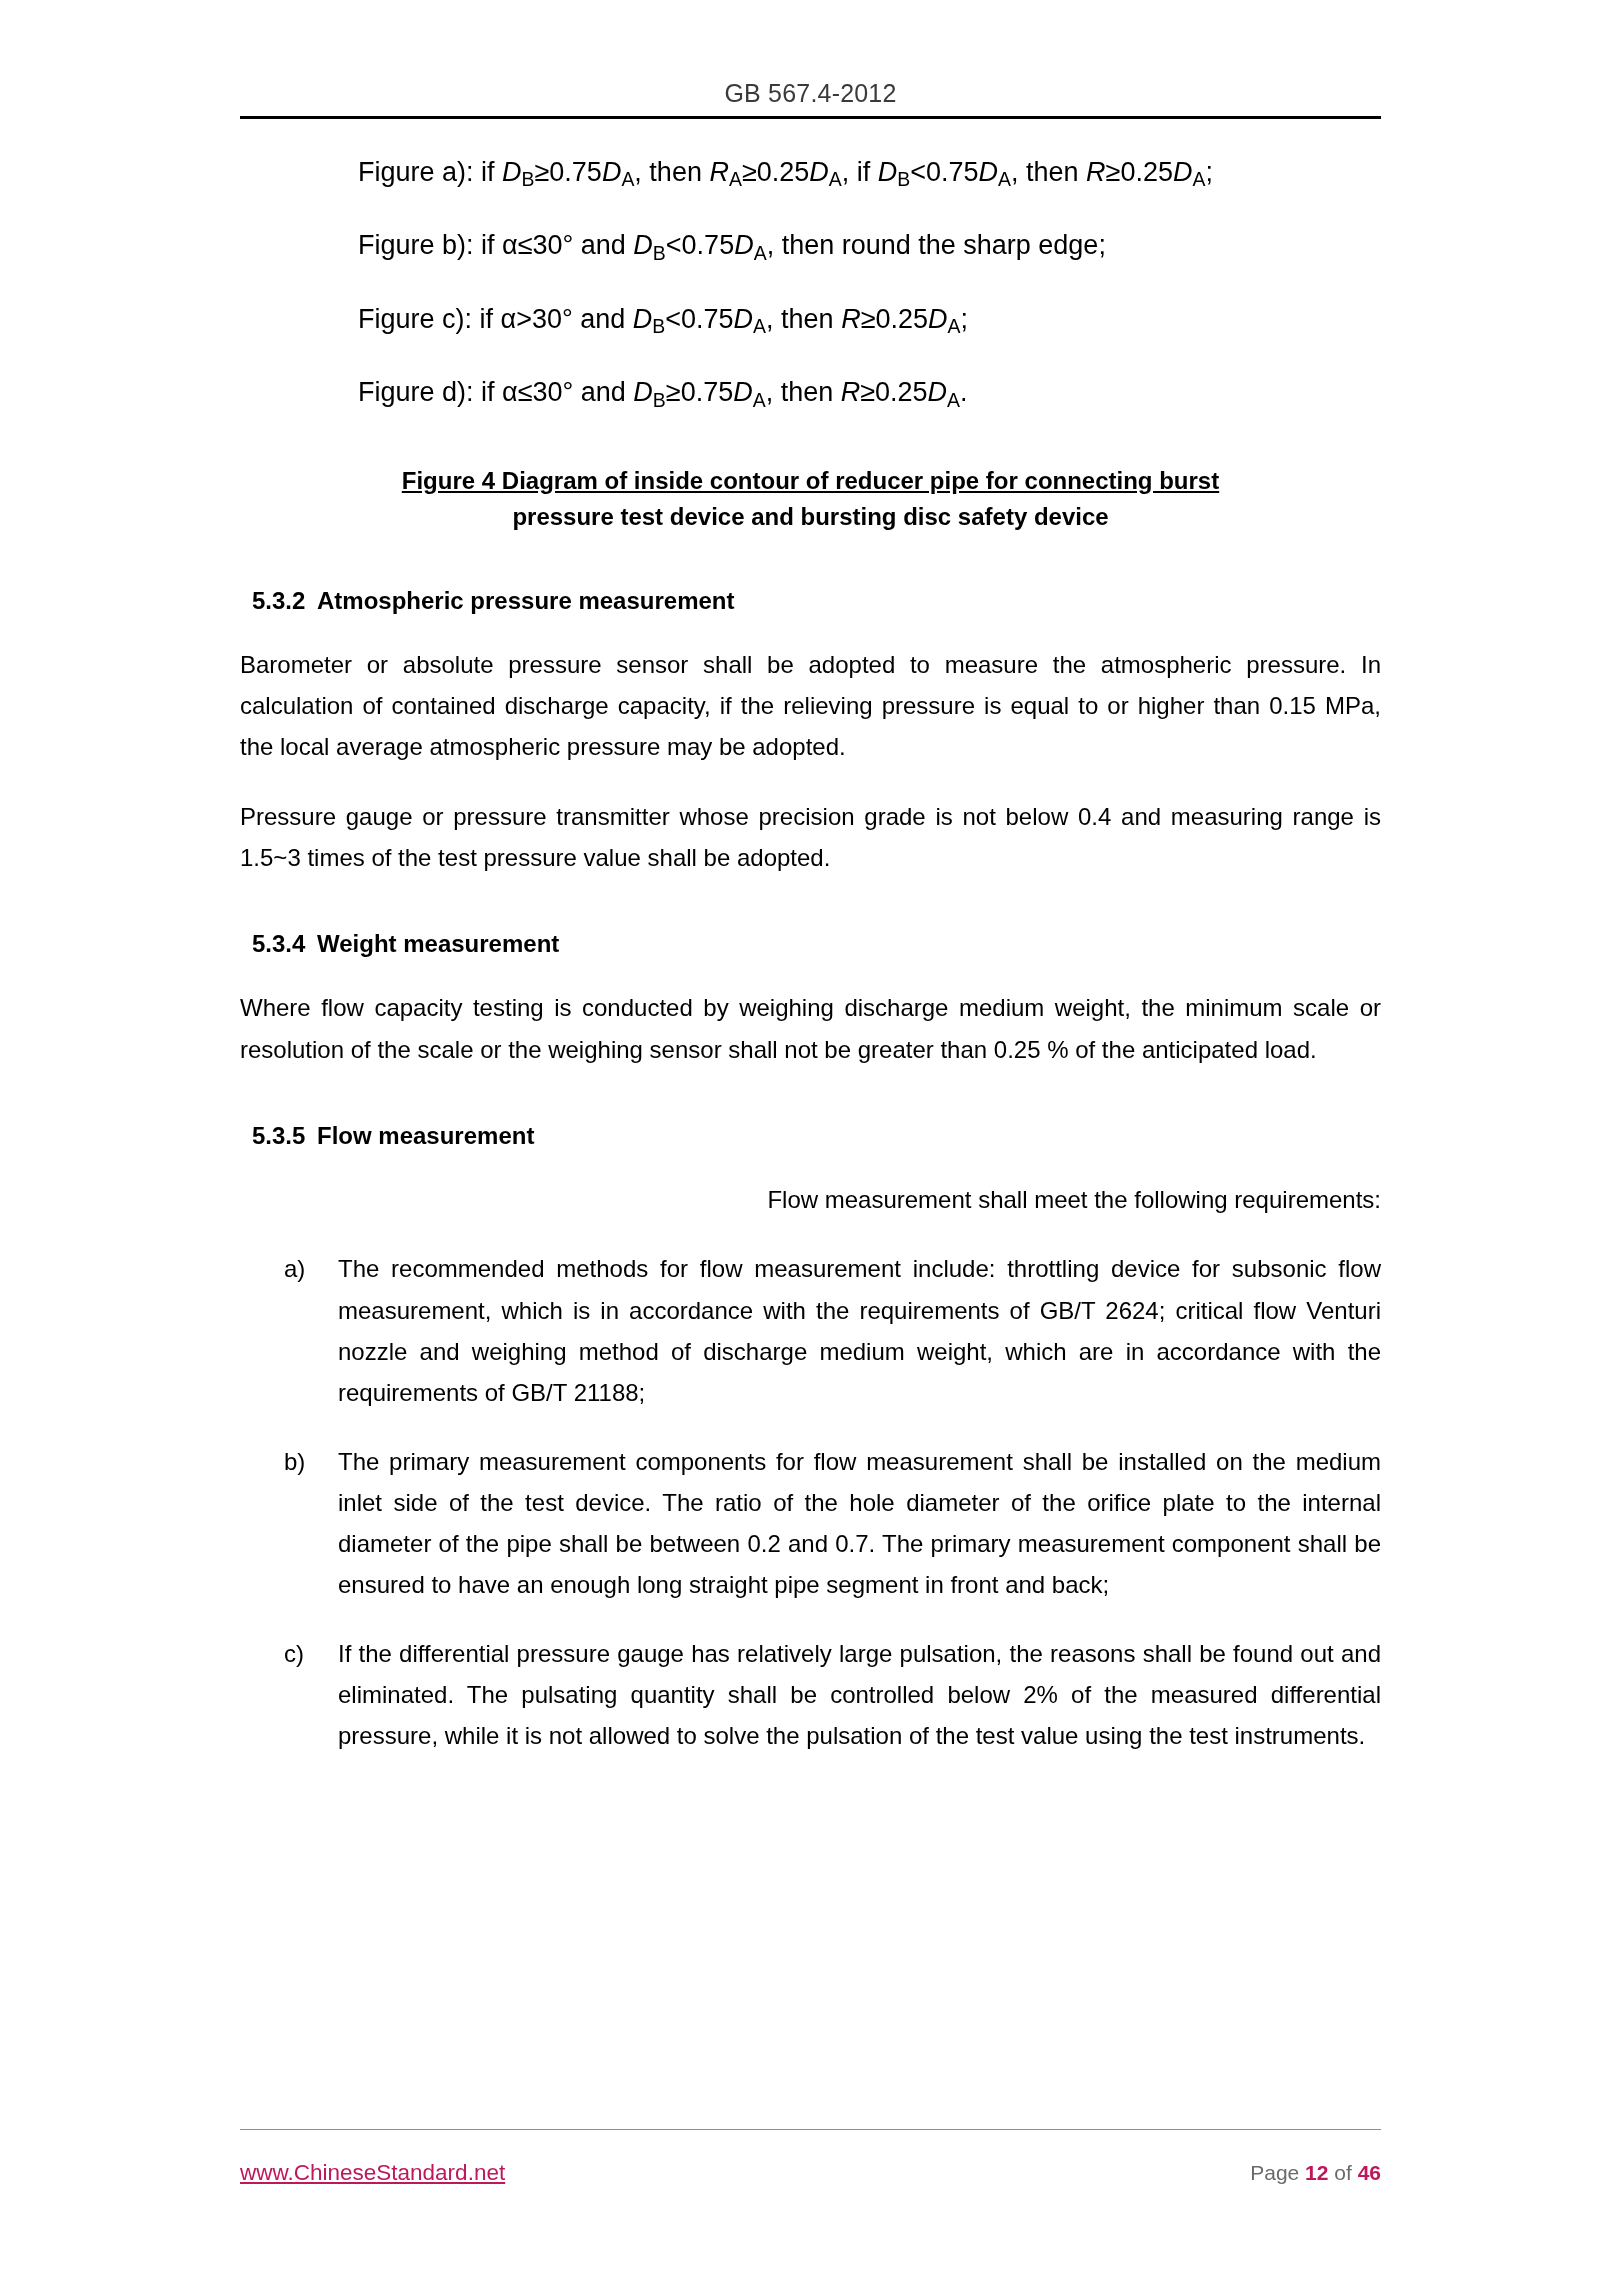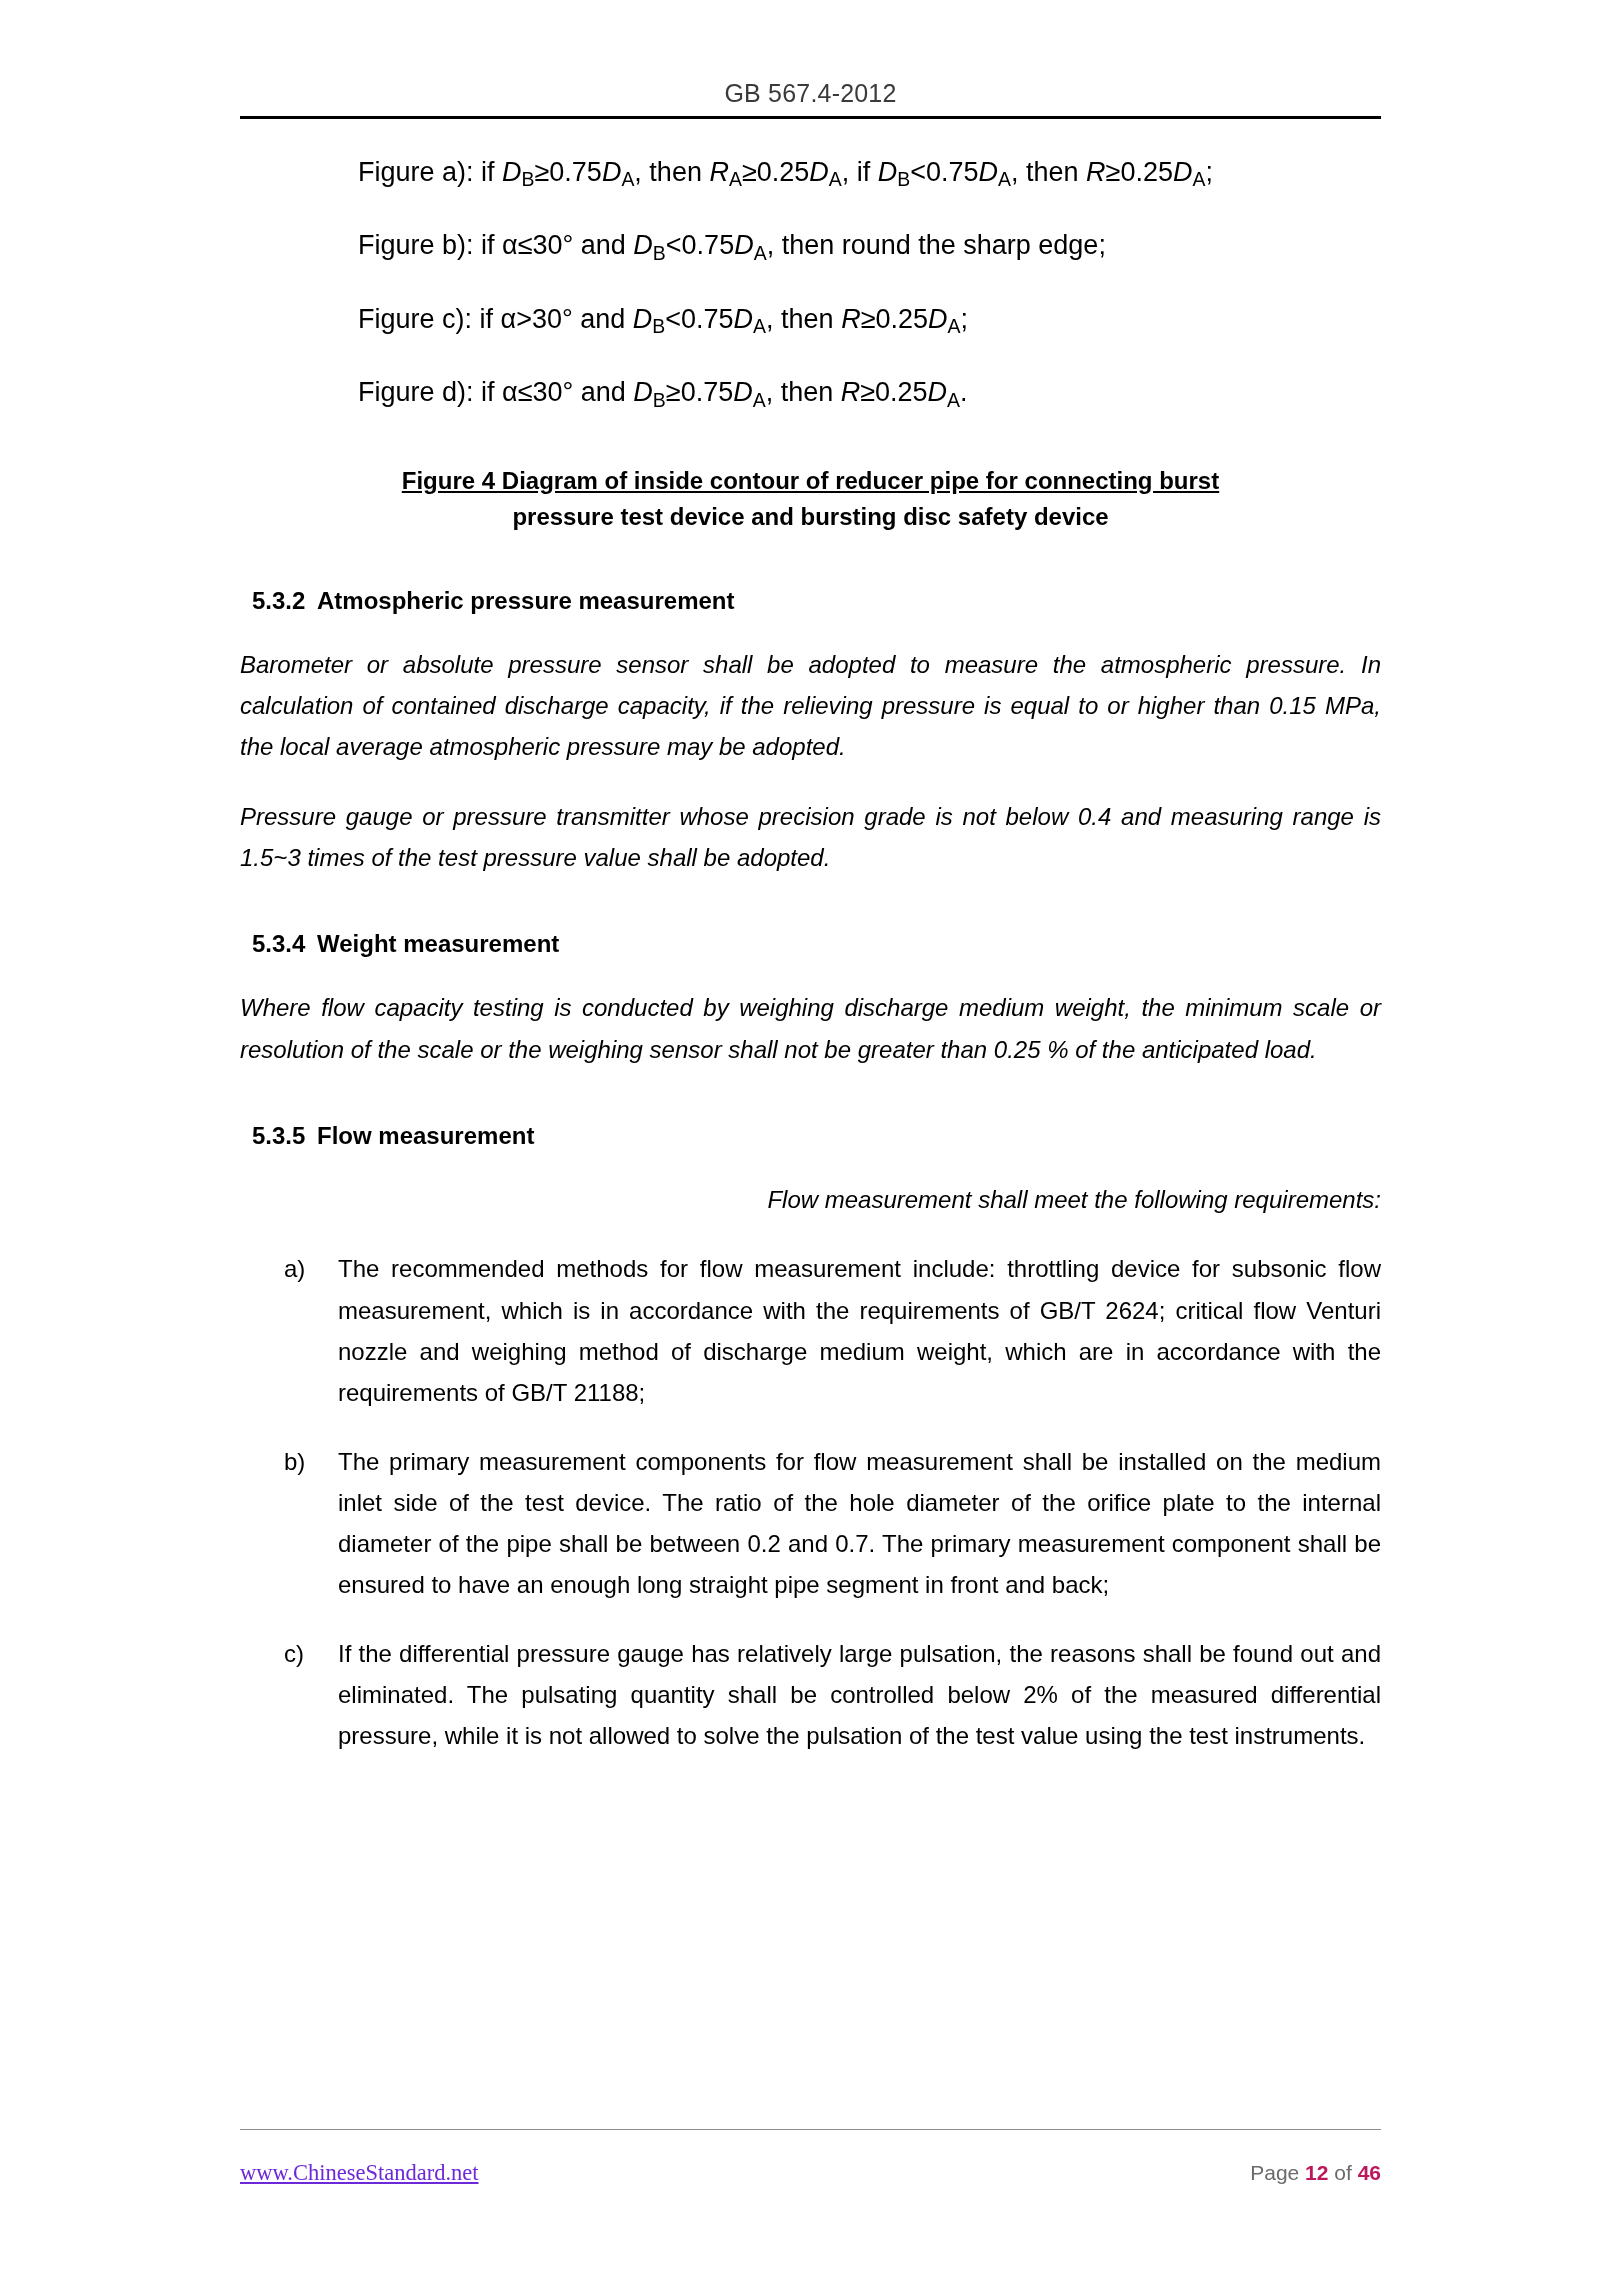--- a/index.html
+++ b/index.html
@@ -97,21 +97,20 @@
     min-width: 65px;
   }
 
   
   p.body {
     font-size: 24px;
     line-height: 1.72;
     margin: 28px 0 0 0;
     text-align: justify;
     text-justify: inter-word;
-    font-style: italic;
   }
   p.body.nojust { text-align: right; }
 
   
   ol.alpha {
     list-style: none;
     margin: 28px 0 0 0;
     padding: 0;
   }
   ol.alpha > li {
@@ -148,23 +147,22 @@
   .footer-row {
     display: flex;
     justify-content: space-between;
     align-items: baseline;
     margin-top: 30px;
     color: #6b6b6b;
     font-size: 22.5px;
   }
   .footer-link {
     text-decoration: underline;
-    color: #6d28d9;
+    color: #be185d;
     cursor: pointer;
-    font-family: Liberation Serif, serif;
   }
   .footer-page {
     color: #6b6b6b;
     font-size: 21px;
     white-space: pre;
   }
   .footer-page b { color: #be185d; }
 </style>
 </head>
 <body>

